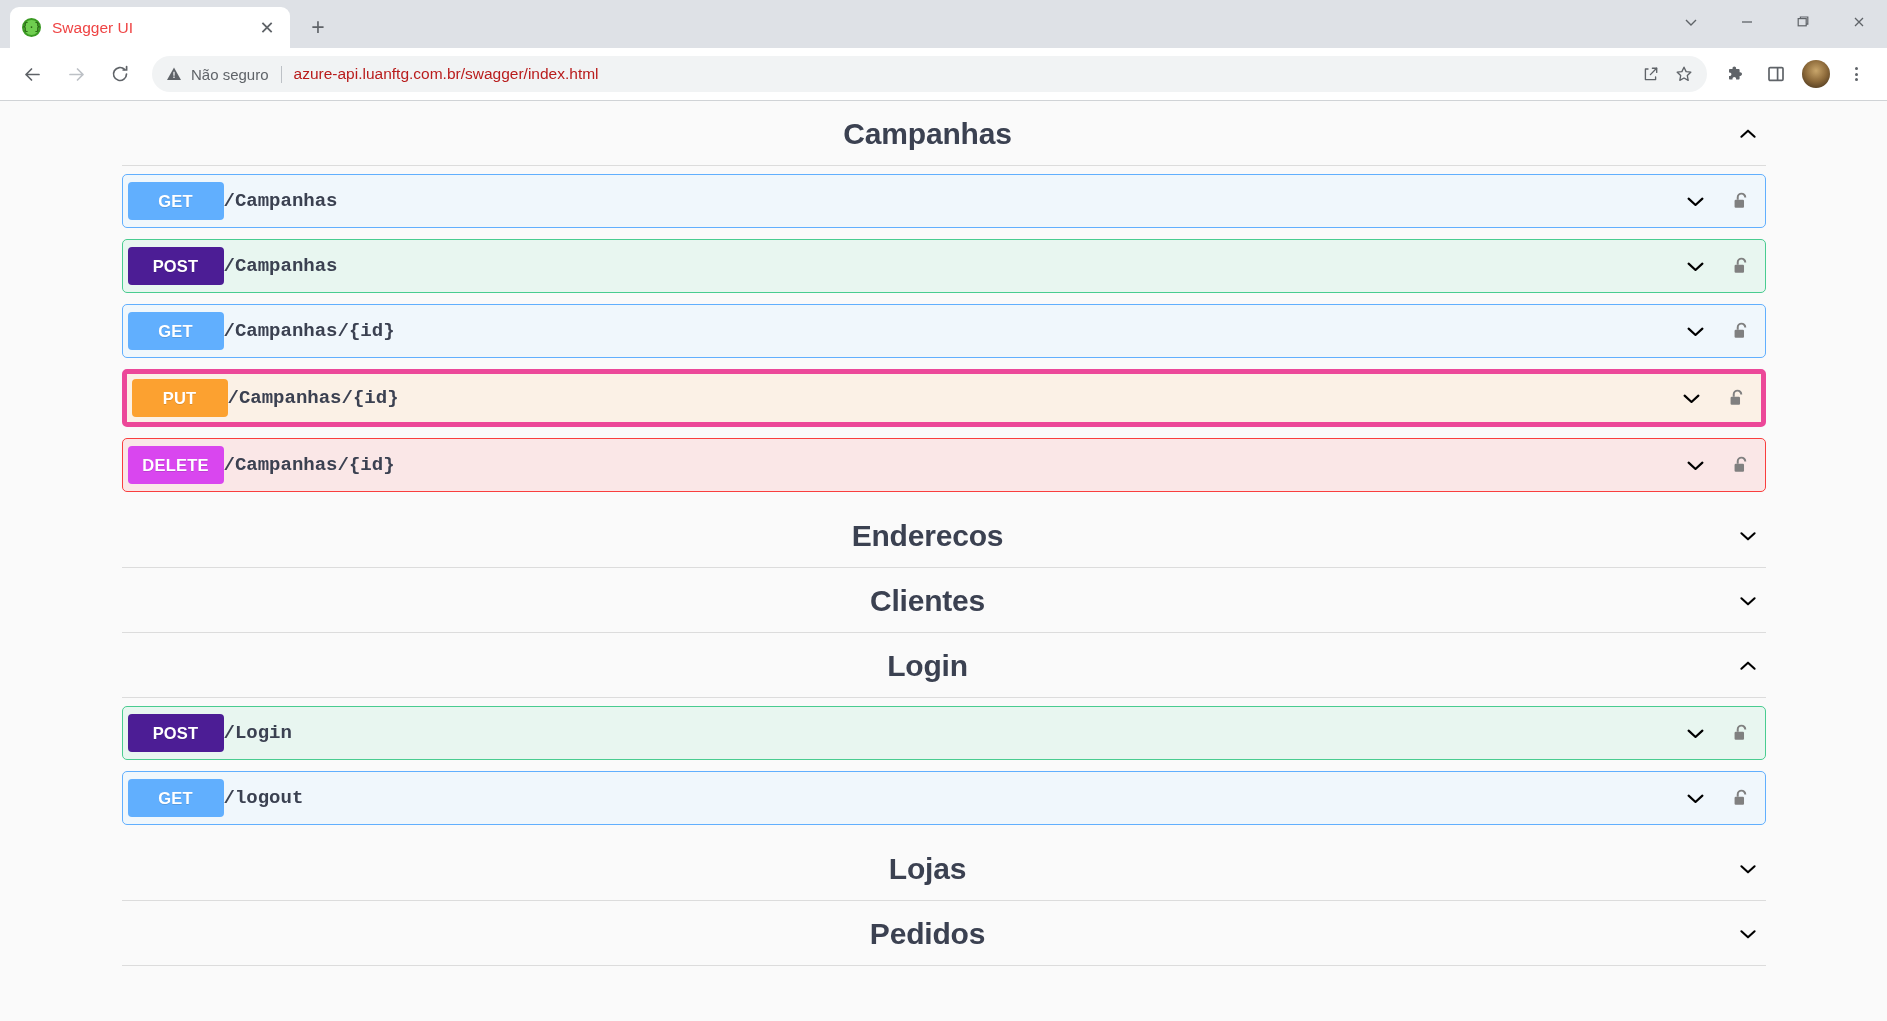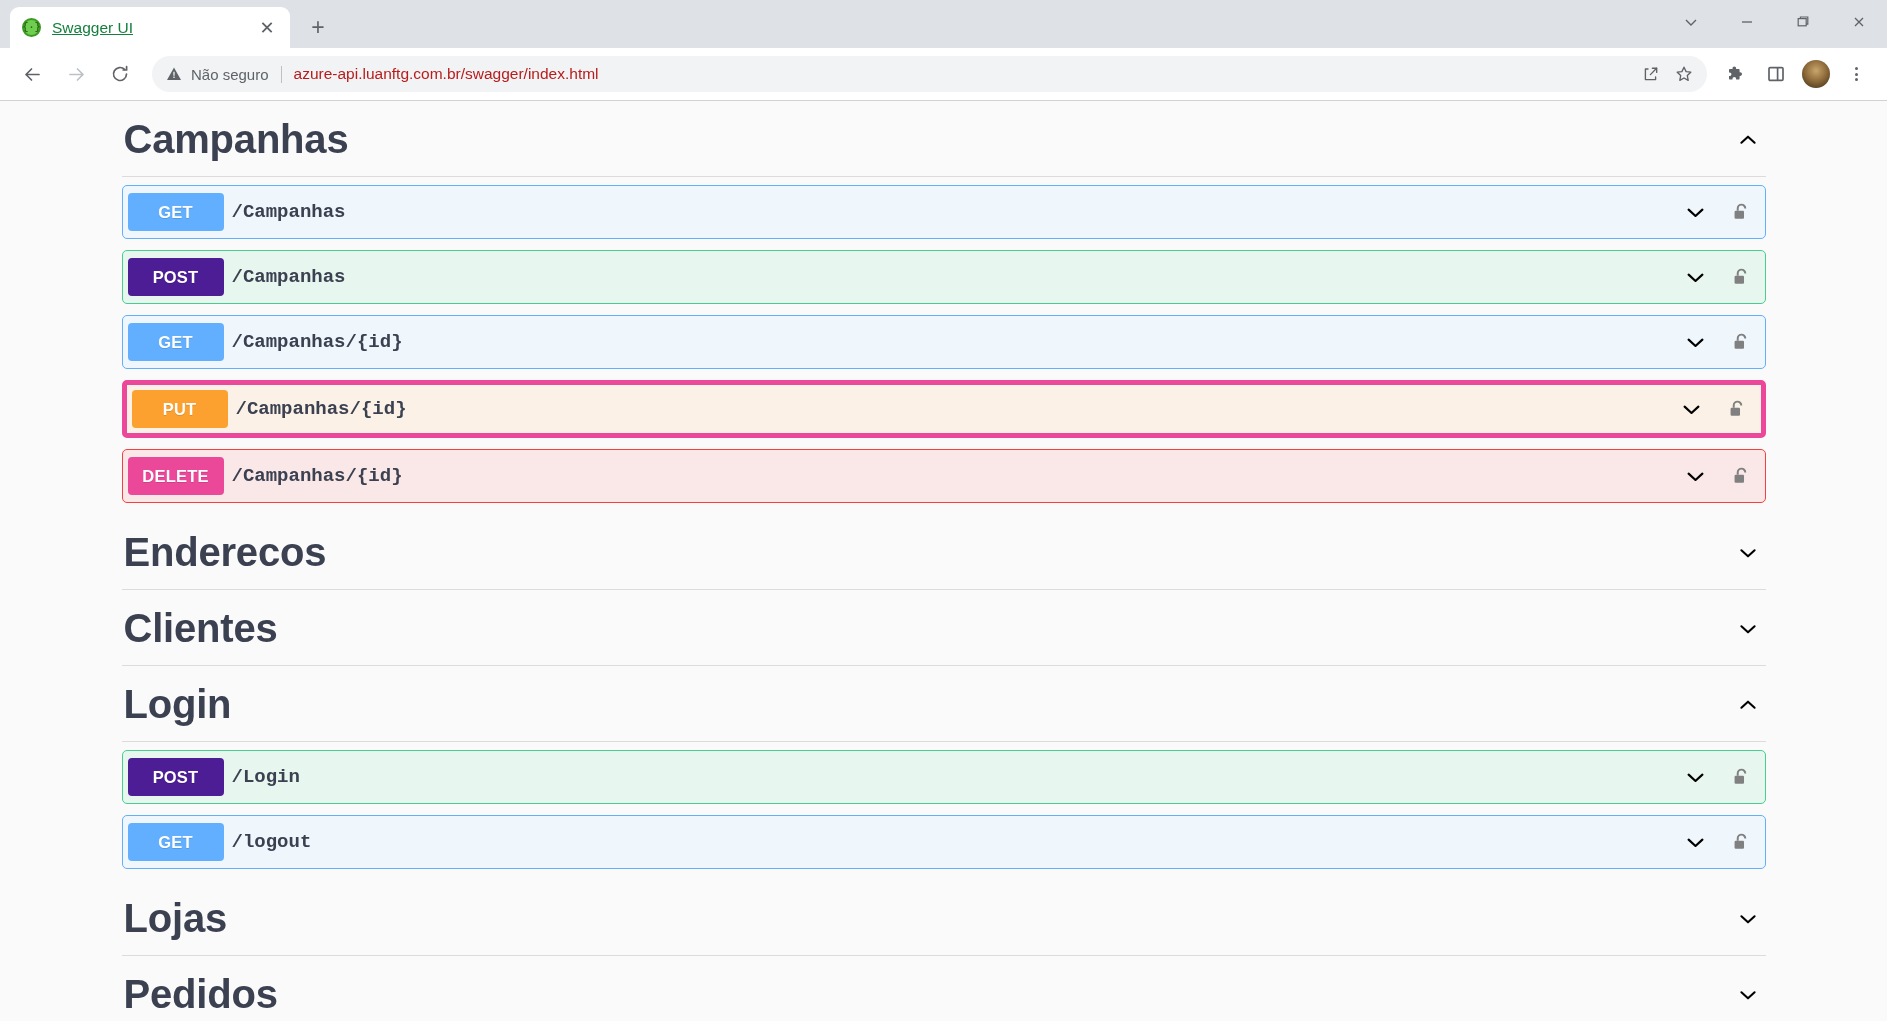--- a/index.html
+++ b/index.html
@@ -26,22 +26,22 @@
   }
   .favicon {
     width: 19px; height: 19px; border-radius: 50%;
     background: #6fce4f; border: 2.5px solid #3a9a22;
     display: flex; align-items: center; justify-content: center;
     font-size: 10px; color: #2b6b16; font-weight: bold;
     font-family: "Liberation Mono", monospace; line-height: 1;
     flex: 0 0 auto;
   }
   .tab-title {
-    font-size: 15.5px; color: #15803d; flex: 1;
-    white-space: nowrap; overflow: hidden; text-overflow: ellipsis; text-decoration: underline;
+    font-size: 15.5px; color: #ef4444; flex: 1;
+    white-space: nowrap; overflow: hidden; text-overflow: ellipsis;
   }
   .tab-close {
     width: 22px; height: 22px; display: flex;
     align-items: center; justify-content: center;
     color: #5f6368; font-size: 18px; line-height: 1; flex: 0 0 auto;
   }
   .newtab {
     width: 36px; height: 36px; margin-left: 10px; margin-bottom: 3px;
     display: flex; align-items: center; justify-content: center;
     color: #5f6368; font-size: 23px; line-height: 1; font-weight: 300;
@@ -100,22 +100,22 @@
   }
 
   .tag-section { }
   .tag-header {
     display: flex; align-items: center;
     padding: 16px 2px 14px 2px;
     border-bottom: 1px solid #dcdcdc;
     cursor: pointer;
   }
   .tag-title {
-    font-size: 40px; font-weight: 700; color: #3b4151;
-    letter-spacing: -0.2px; flex: 1;
+    font-size: 30px; font-weight: 700; color: #3b4151;
+    letter-spacing: -0.2px; flex: 1; text-align: center;
   }
   .tag-chevron { width: 32px; display: flex; align-items: center; justify-content: center; }
 
   .ops { padding-top: 8px; }
 
   .op-row {
     display: flex; align-items: center;
     border-radius: 5px; margin: 0 0 11px 0;
     min-height: 54px; padding: 5px 0 5px 5px;
     cursor: pointer;
@@ -126,35 +126,35 @@
     font-size: 16.5px; font-weight: 700;
     font-family: "Liberation Sans", sans-serif;
     display: flex; align-items: center; justify-content: center;
     letter-spacing: 0.2px;
     text-shadow: 0 1px 0 rgba(0,0,0,0.12);
     flex: 0 0 auto;
   }
   .op-path {
     font-family: "Liberation Mono", monospace;
     font-size: 19px; color: #3b4151; font-weight: 700;
-    padding-left: 8px; flex: 1;
+    padding-left: 0; flex: 1;
     white-space: nowrap; overflow: hidden; text-overflow: ellipsis;
   }
   .op-chevron { width: 46px; display: flex; align-items: center; justify-content: center; flex: 0 0 auto; }
   .op-lock { width: 46px; display: flex; align-items: center; justify-content: center; flex: 0 0 auto; }
 
   
   .m-get    { background: #f0f7fc; border: 1px solid #61affe; }
   .m-get    .op-method { background: #61affe; }
   .m-post   { background: #e8f6f0; border: 1px solid #49cc90; }
   .m-post   .op-method { background: #4c1d95; }
   .m-put    { background: #fbf1e6; border: 5px solid #ec4899; }
   .m-put    .op-method { background: #fca130; }
   .m-delete { background: #fae7e7; border: 1px solid #f93e3e; }
-  .m-delete .op-method { background: #ec4899; }
+  .m-delete .op-method { background: #d946ef; }
 </style>
 </head>
 <body>
 
 <div class="browser">
 
   <div class="tabstrip">
     <div class="tab">
       <div class="favicon">{·}</div>
       <div class="tab-title">Swagger UI</div>

